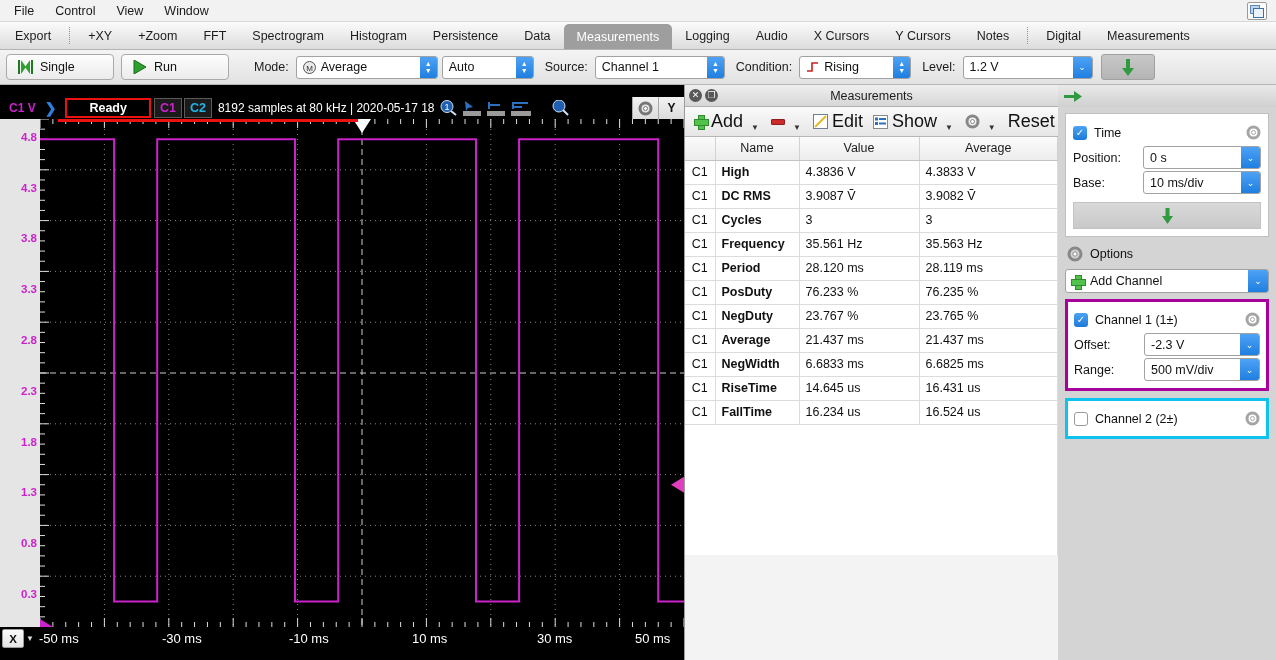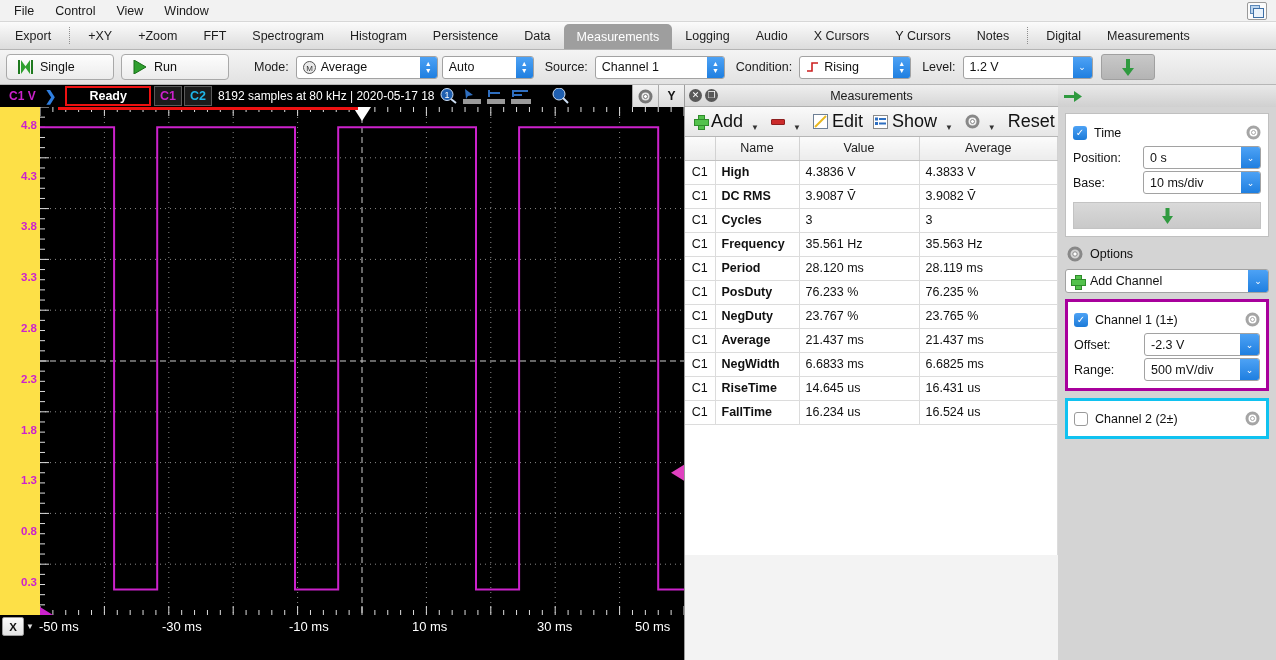--- a/index.html
+++ b/index.html
@@ -105,21 +105,21 @@
   }
 
   
   .main { display: flex; width: 1276px; height: 575px; }
 
   
   .scope { width: 684px; height: 575px; background: #000; position: relative; }
   .scope-status {
     height: 22px; display: flex; align-items: center;
     background: #000; color: #fff; font-size: 12px;
-    gap: 0; padding-left: 3px; overflow: hidden;
+    gap: 0; padding-left: 3px; overflow: hidden; margin-top: 12px;
   }
   .st-chan { color: #cc22cc; font-size: 12px; font-weight: bold; padding: 0 6px; }
   .st-arrow { color: #2f7fe0; font-size: 14px; font-weight: bold; padding: 0 9px 0 3px; }
   .ready-box {
     border: 2px solid #ee1111; background: #000;
     color: #fff; font-weight: bold; font-size: 12.5px;
     padding: 1px 22px; margin-right: 3px;
   }
   .cbadge {
     font-weight: bold; font-size: 12.5px; padding: 2px 5px;
@@ -131,21 +131,21 @@
   .st-icons { display: flex; align-items: center; gap: 6px; padding-left: 5px; }
   .st-right { margin-left: auto; display: flex; align-items: center; height: 22px; }
   .gearbtn, .ybtn {
     width: 26px; height: 22px;
     background: linear-gradient(#f2f2f2,#dcdcdc);
     border-left: 1px solid #aaa;
     display: flex; align-items: center; justify-content: center;
     font-size: 12px; color: #111; font-weight: bold;
   }
 
-  .plot-wrap { position: relative; width: 644px; height: 531px; background: #fde047; }
+  .plot-wrap { position: relative; width: 644px; height: 531px; background: #e5e5e5; }
   .yaxis {
     position: absolute; left: 0; top: 0; width: 40px; height: 508px;
     color: #cc22cc; font-size: 11.5px; font-weight: bold;
   }
   .ytick { position: absolute; right: 3px; transform: translateY(-50%); }
   .grid { position: absolute; left: 40px; top: 0; width: 644px; height: 508px; }
   .xaxis {
     position: absolute; left: 0; bottom: 0; width: 684px; height: 23px;
     background: #000; display: flex; align-items: center;
   }

